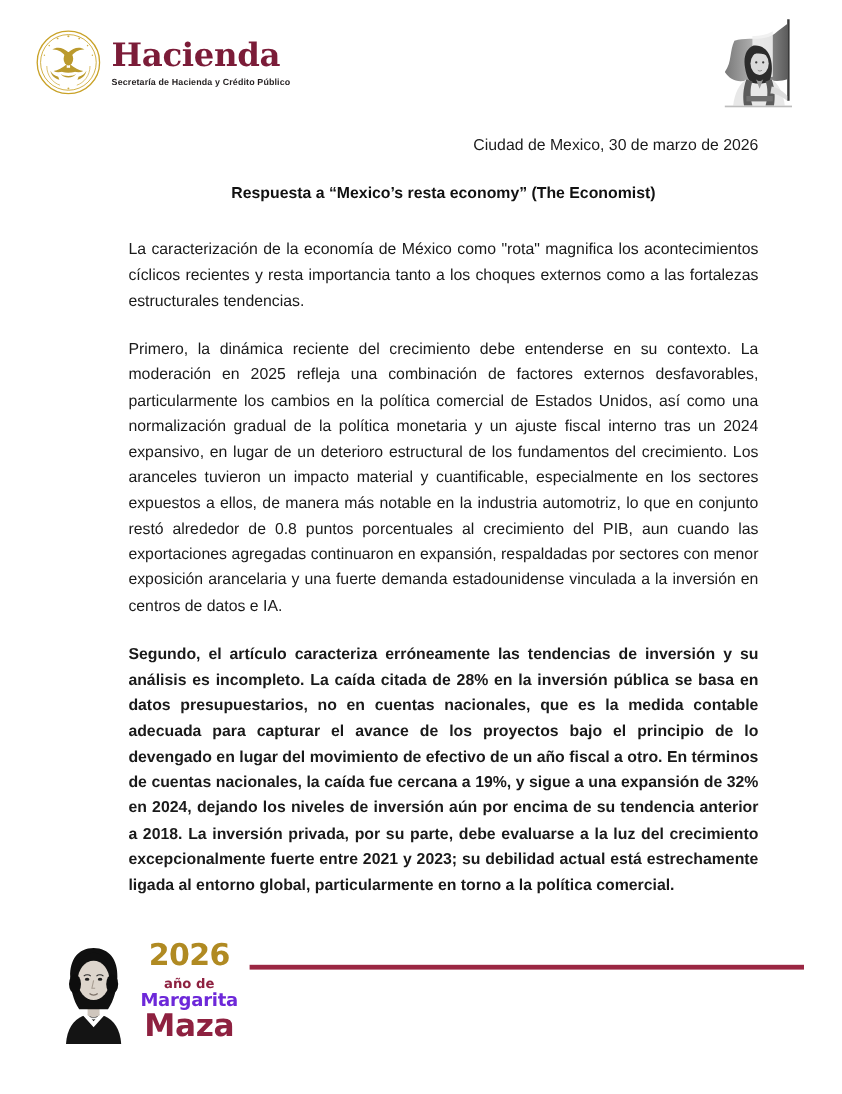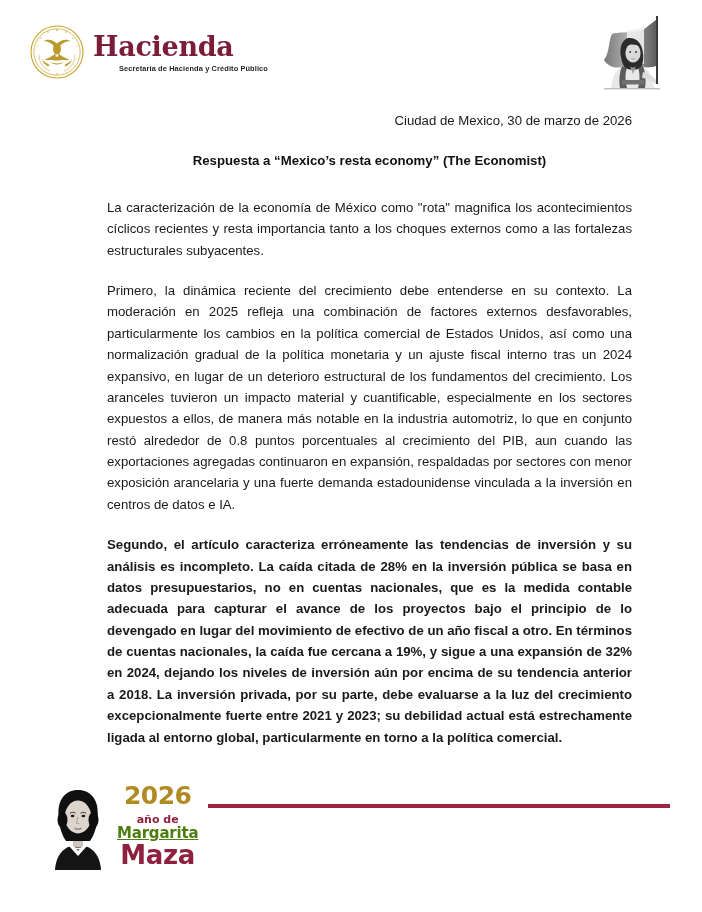--- a/index.html
+++ b/index.html
@@ -64,21 +64,20 @@
     letter-spacing: -0.3px;
   }
 
   .brand-sub {
     font-family: "Liberation Sans", sans-serif;
     font-size: 7.4px;
     font-weight: 700;
     color: #231f20;
     letter-spacing: 0.12px;
     margin-top: 3px;
-    margin-left: 26px;
   }
 
   .flag-emblem {
     position: absolute;
     right: 24px;
     top: 8px;
     width: 92px;
     height: 92px;
   }
 
@@ -169,24 +168,23 @@
     font-weight: 700;
     color: #8e2140;
     line-height: 1.25;
     margin-top: 4px;
   }
 
   .maza-name1 {
     font-family: "DejaVu Sans", sans-serif;
     font-size: 15px;
     font-weight: 700;
-    color: #4d7c0f;
+    color: #6d28d9;
     line-height: 1.05;
     letter-spacing: -0.2px;
-    text-decoration: underline;
   }
 
   .maza-name2 {
     font-family: "DejaVu Sans", sans-serif;
     font-size: 26px;
     font-weight: 700;
     color: #8e2140;
     line-height: 1.0;
     letter-spacing: -0.3px;
   }
@@ -284,21 +282,21 @@
       </svg>
     </span>
   </div>
 
   <div class="doc">
 
     <p class="dateline">Ciudad de Mexico, 30 de marzo de 2026</p>
 
     <p class="doc-title">Respuesta a “Mexico’s resta economy” (The Economist)</p>
 
-    <p class="para">La caracterización de la economía de México como "rota" magnifica los acontecimientos cíclicos recientes y resta importancia tanto a los choques externos como a las fortalezas estructurales subyacentes.</p>
+    <p class="para">La caracterización de la economía de México como "rota" magnifica los acontecimientos cíclicos recientes y resta importancia tanto a los choques externos como a las fortalezas estructurales tendencias.</p>
     <p class="para">Primero, la dinámica reciente del crecimiento debe entenderse en su contexto. La moderación en 2025 refleja una combinación de factores externos desfavorables, particularmente los cambios en la política comercial de Estados Unidos, así como una normalización gradual de la política monetaria y un ajuste fiscal interno tras un 2024 expansivo, en lugar de un deterioro estructural de los fundamentos del crecimiento. Los aranceles tuvieron un impacto material y cuantificable, especialmente en los sectores expuestos a ellos, de manera más notable en la industria automotriz, lo que en conjunto restó alrededor de 0.8 puntos porcentuales al crecimiento del PIB, aun cuando las exportaciones agregadas continuaron en expansión, respaldadas por sectores con menor exposición arancelaria y una fuerte demanda estadounidense vinculada a la inversión en centros de datos e IA.</p>
     <p class="para">Segundo, el artículo caracteriza erróneamente las tendencias de inversión y su análisis es incompleto. La caída citada de 28% en la inversión pública se basa en datos presupuestarios, no en cuentas nacionales, que es la medida contable adecuada para capturar el avance de los proyectos bajo el principio de lo devengado en lugar del movimiento de efectivo de un año fiscal a otro. En términos de cuentas nacionales, la caída fue cercana a 19%, y sigue a una expansión de 32% en 2024, dejando los niveles de inversión aún por encima de su tendencia anterior a 2018. La inversión privada, por su parte, debe evaluarse a la luz del crecimiento excepcionalmente fuerte entre 2021 y 2023; su debilidad actual está estrechamente ligada al entorno global, particularmente en torno a la política comercial.</p>
 
   </div>
 
   <div class="footer">
 
     <div class="footer-logo">
 
       <span class="maza-portrait">

